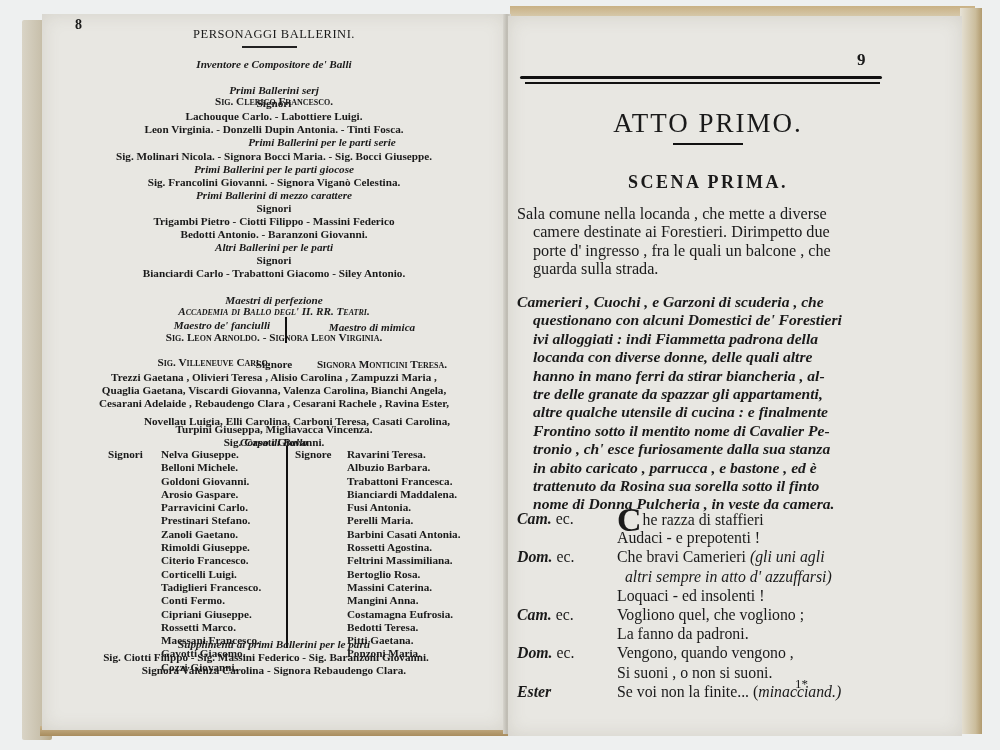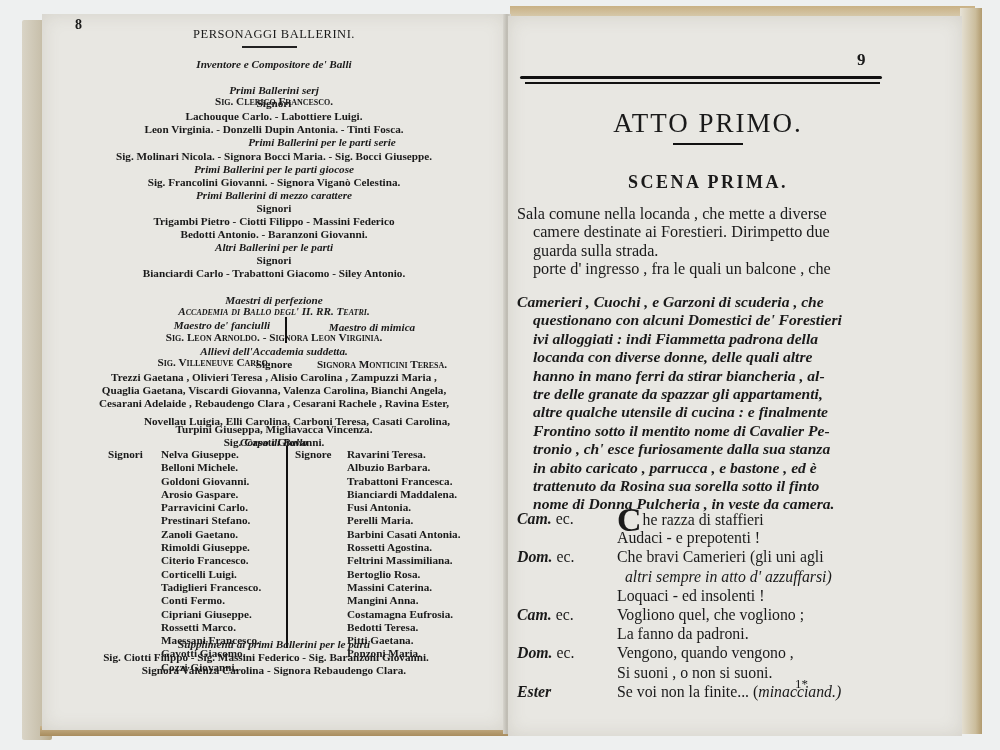--- a/index.html
+++ b/index.html
@@ -102,21 +102,20 @@
       <div class="centered it" style="top: 280px;">Maestri di perfezione</div>
       <div class="centered b sc" style="top: 293px;">Sig. Leon Arnoldo. - Signora Leon Virginia.</div>
     </div>
 
   <div style="position:absolute;left:80px;top:305px;width:200px;text-align:center" class="it">Maestro de' fanciulli</div>
   <div style="position:absolute;left:72px;top:318px;width:200px;text-align:center" class="b sc">Sig. Villeneuve Carlo.</div>
   <div class="vrule" style="left:243px;top:303px;height:26px"></div>
   <div style="position:absolute;left:215px;top:307px;width:230px;text-align:center" class="it">Maestro di mimica</div>
   <div style="position:absolute;left:225px;top:320px;width:230px;text-align:center" class="b sc">Signora Monticini Teresa.</div>
 
-  <div class="centered it" style="top:331px">Allievi dell'Accademia suddetta.</div>
   <div class="centered b" style="top:344px">Signore</div>
   <div id="allievi">
       <div class="centered b" style="top: 357px;">Trezzi Gaetana , Olivieri Teresa , Alisio Carolina , Zampuzzi Maria ,</div>
       <div class="centered b" style="top: 370px;">Quaglia Gaetana, Viscardi Giovanna, Valenza Carolina, Bianchi Angela,</div>
       <div class="centered b" style="top: 383px;">Cesarani Adelaide , Rebaudengo Clara , Cesarani Rachele , Ravina Ester,</div>
       <div class="centered b" style="top: 401px; margin-left: 23px;">Novellau Luigia, Elli Carolina, Carboni Teresa, Casati Carolina,</div>
       <div class="centered b" style="top: 409px;">Turpini Giuseppa, Migliavacca Vincenza.</div>
       <div class="centered b" style="top: 422px;">Sig. Casati Giovanni.</div>
     </div>
 
@@ -175,22 +174,22 @@
   <div class="pagenum-right">9</div>
   <div class="double-rule-a"></div>
   <div class="double-rule-b"></div>
   <div class="act-title">ATTO PRIMO.</div>
   <div class="act-rule"></div>
   <div class="scene-title">SCENA PRIMA.</div>
 
   <div class="setting" style="top:205px" id="setting">
       <div>Sala comune nella locanda , che mette a diverse</div>
       <div class="indent">camere destinate ai Forestieri. Dirimpetto due</div>
+      <div class="indent">porte d' ingresso , fra le quali un balcone , che</div>
       <div class="indent">guarda sulla strada.</div>
-      <div class="indent">porte d' ingresso , fra le quali un balcone , che</div>
     </div>
   <div class="direction" style="top:293px" id="direction">
       <div>Camerieri , Cuochi , e Garzoni di scuderia , che</div>
       <div class="indent">questionano con alcuni Domestici de' Forestieri</div>
       <div class="indent">ivi alloggiati : indi Fiammetta padrona della</div>
       <div class="indent">locanda con diverse donne, delle quali altre</div>
       <div class="indent">hanno in mano ferri da stirar biancheria , al-</div>
       <div class="indent">tre delle granate da spazzar gli appartamenti,</div>
       <div class="indent">altre qualche utensile di cucina : e finalmente</div>
       <div class="indent">Frontino sotto il mentito nome di Cavalier Pe-</div>
@@ -203,21 +202,21 @@
   <div id="dialogue">
       <div class="dia" style="top: 510px;">
         <span class="spk"><span>Cam.</span> <span class="ec">ec.</span></span>
         <span class="ln"><span class="dropcap">C</span><span>he razza di staffieri</span></span>
       </div>
       <div class="dia" style="top: 529.2px;">
         <span class="ln"><span>Audaci - e prepotenti !</span></span>
       </div>
       <div class="dia" style="top: 548.4px;">
         <span class="spk"><span>Dom.</span> <span class="ec">ec.</span></span>
-        <span class="ln"><span>Che bravi Camerieri </span><span style="white-space: pre;">(gli uni agli</span></span>
+        <span class="ln"><span>Che bravi Camerieri </span><span style="font-style: italic; white-space: pre;">(gli uni agli</span></span>
       </div>
       <div class="dia" style="top: 567.6px;">
         <span class="ln"><span></span><span style="font-style: italic; white-space: pre;">  altri sempre in atto d' azzuffarsi)</span></span>
       </div>
       <div class="dia" style="top: 586.8px;">
         <span class="ln"><span>Loquaci - ed insolenti !</span></span>
       </div>
       <div class="dia" style="top: 606px;">
         <span class="spk"><span>Cam.</span> <span class="ec">ec.</span></span>
         <span class="ln"><span>Vogliono quel, che vogliono ;</span></span>

